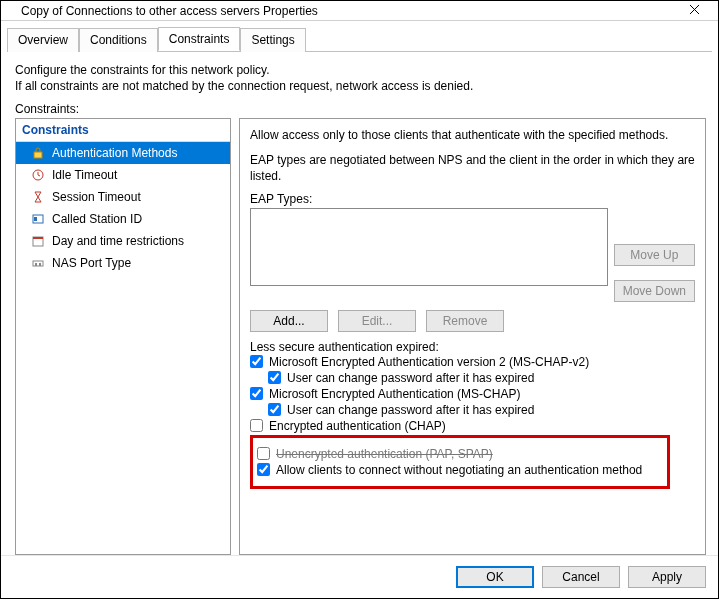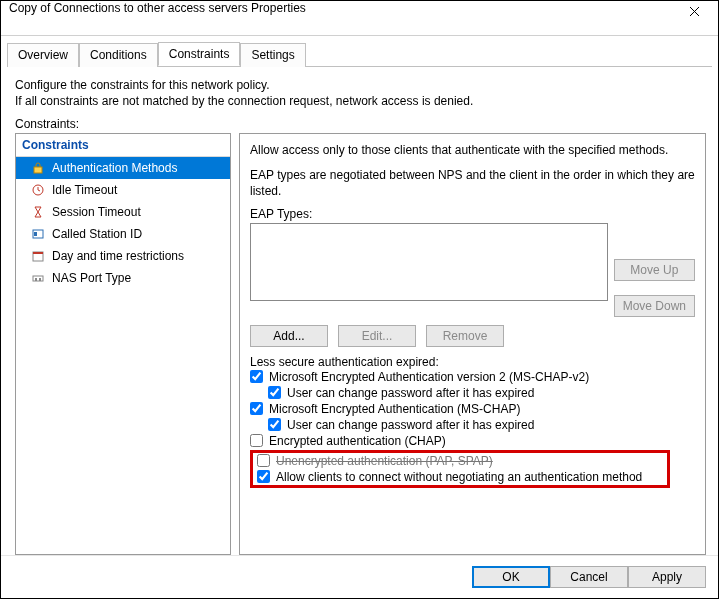--- a/index.html
+++ b/index.html
@@ -12,23 +12,24 @@
   }
   .window {
     width: 719px;
     height: 599px;
     border: 1px solid #000;
     display: flex;
     flex-direction: column;
     background: #fff;
   }
   .titlebar {
-    height: 35px;
-    display: flex;
-    padding: 0 4px 0 8px;
+    height: 20px;
+    display: flex;
+    align-items: center;
+    padding: 0 4px 0 20px;
     border-bottom: 1px solid #d0d0d0;
   }
   .titlebar .title { flex: 1; }
   .closebtn {
     width: 40px; height: 24px;
     display: flex; align-items: center; justify-content: center;
     cursor: pointer;
   }
   .tabs {
     display: flex;
@@ -121,29 +122,29 @@
   .row3 .btn { min-width:78px;}
   .methods { margin-top:8px;}
   .chk {
     display:flex; align-items:center; gap:6px;
     padding:1px 0;
   }
   .chk input { margin:0; width:13px; height:13px;}
   .chk.indent { padding-left:18px;}
   .redbox {
     border: 3px solid #d40000;
-    padding: 0 4px;
+    padding: 8px 4px;
     margin-top:1px;
     width: 420px;
   }
   .strike { text-decoration: line-through; color:#777;}
   .footer {
     display:flex;
     justify-content:flex-end;
-    gap:0;
+    gap:8px;
     padding: 10px 12px;
     border-top: 1px solid #e6e6e6;
   }
   .footer .btn { min-width:78px;}
   .btn.default { border:1px solid #0078d7; outline:1px solid #0078d7; outline-offset:-2px;}
   .small-label { margin-bottom:2px; display:block;}
 </style>
 </head>
 <body>
 

